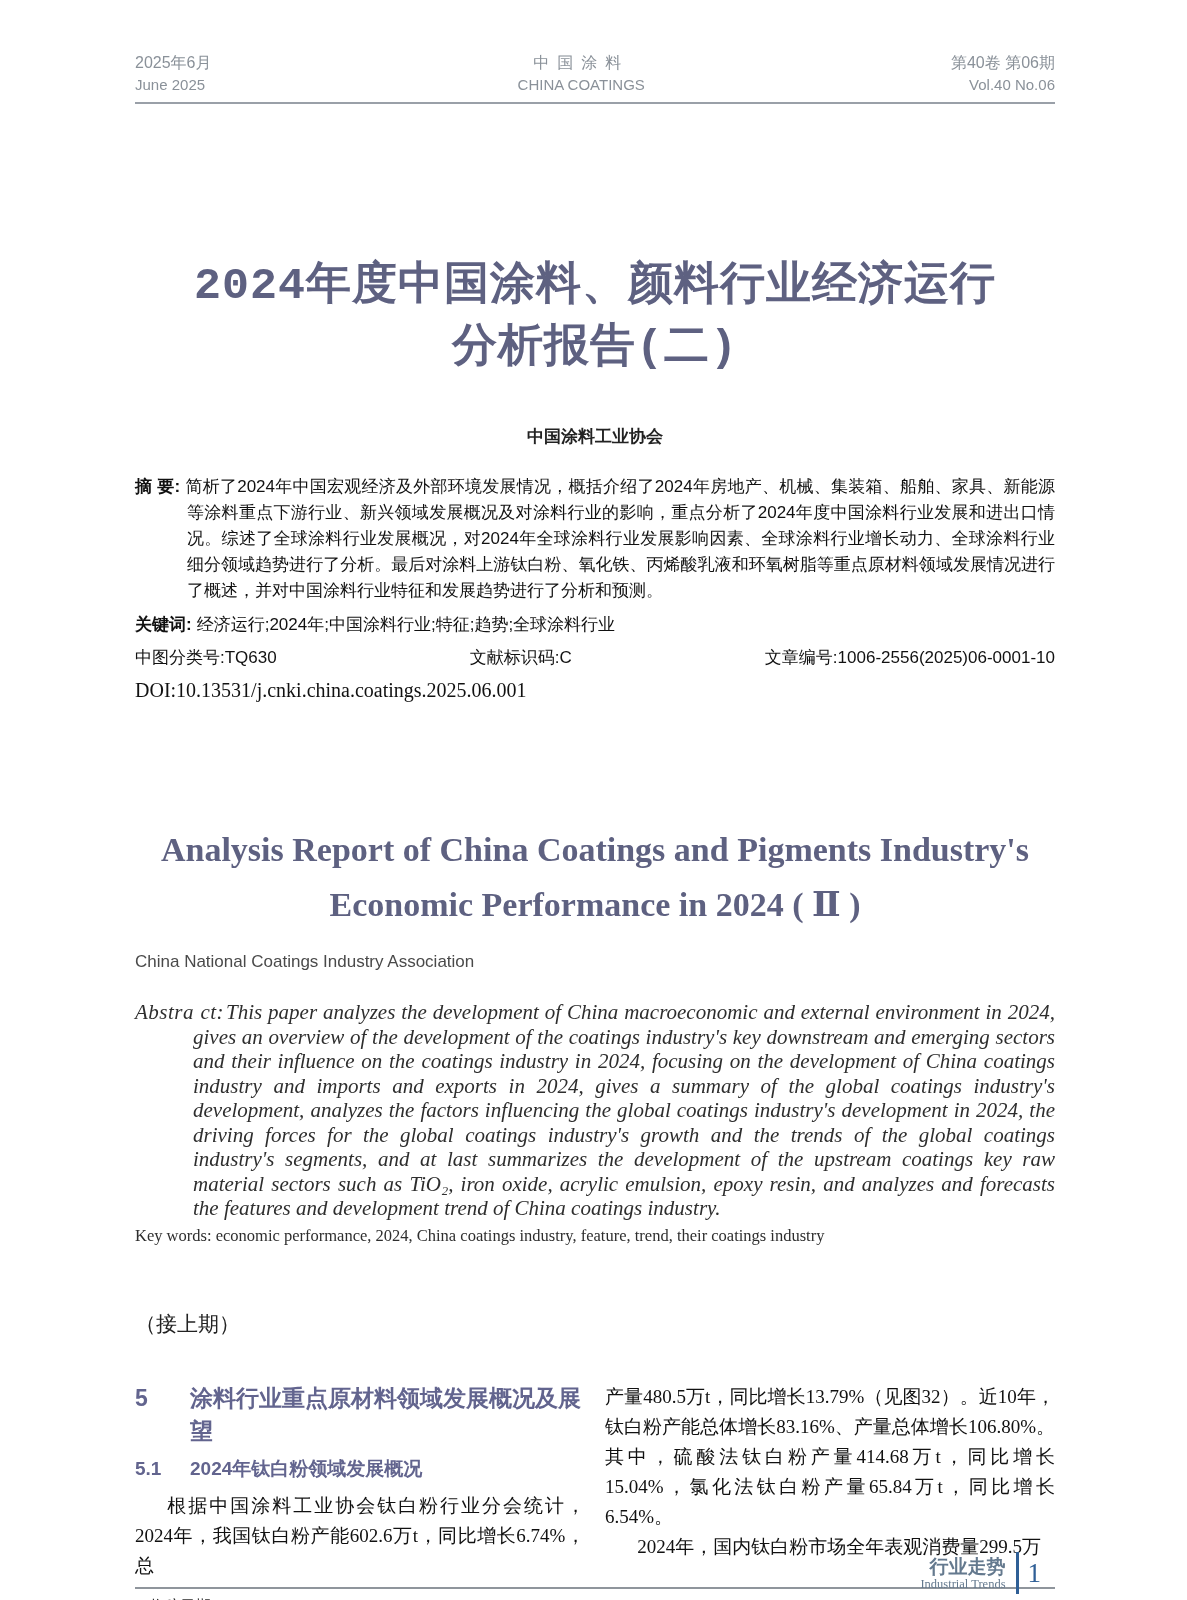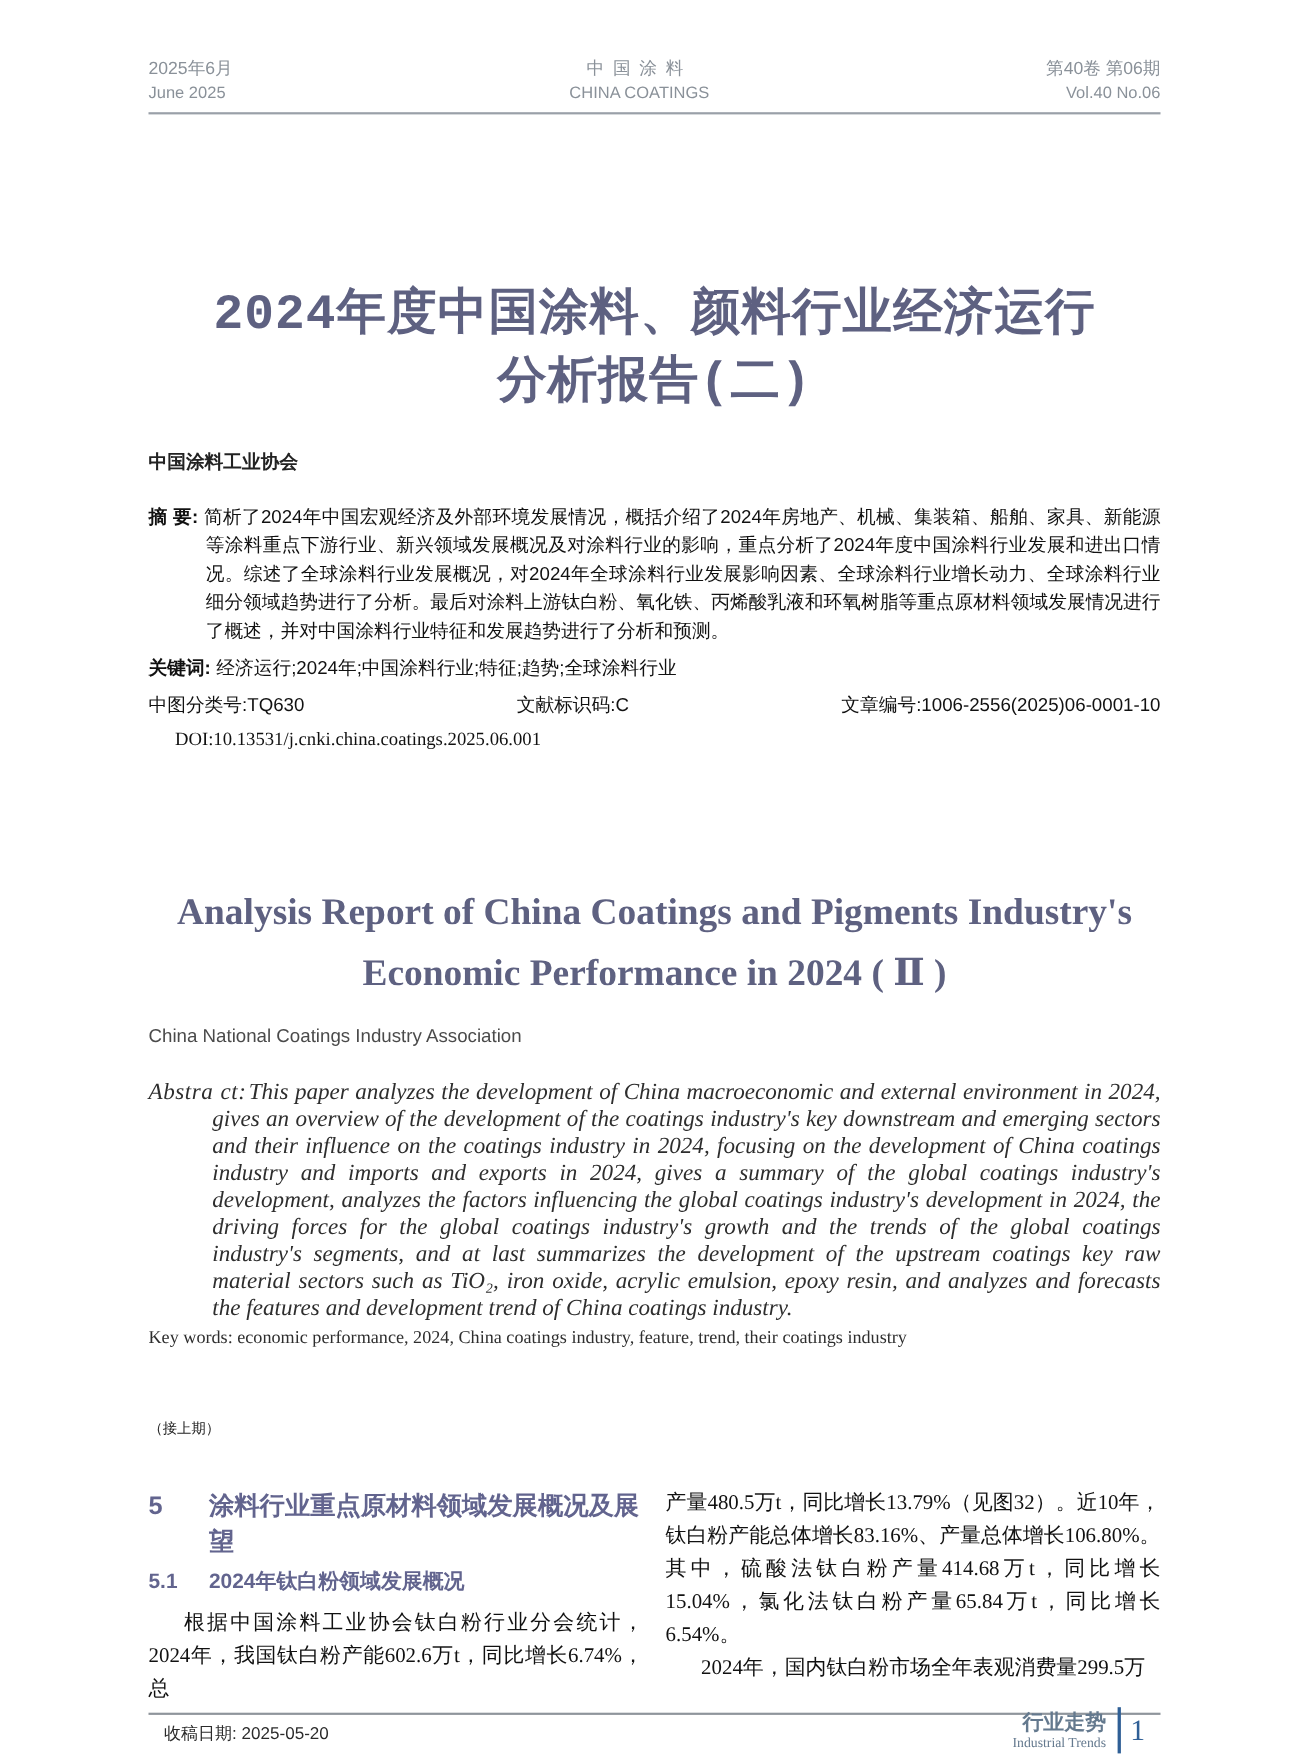--- a/index.html
+++ b/index.html
@@ -27,57 +27,57 @@
   .jh-cell .en{font-size:15px;}
   .jh-center{text-align:center;}
   .jh-center .cn{letter-spacing:8px;}
   .jh-right{text-align:right;}
   
   .title-cn{
     margin-top:152px;text-align:center;font-family:Liberation Mono, monospace;
     font-weight:bold;font-size:45px;line-height:62px;color:var(--title-purple);letter-spacing:1px;
   }
   .author-cn{
-    margin-top:28px;font-family:Liberation Sans, sans-serif;
+    margin-top:45px;text-align:center;font-family:Liberation Sans, sans-serif;
     font-weight:bold;font-size:17px;color:#222;
   }
   
   .abstract-cn{
     margin-top:26px;font-family:"Liberation Sans","DejaVu Sans",sans-serif;
     font-size:17px;line-height:26px;text-align:justify;color:#111;
     padding-left:52px;text-indent:-52px;
   }
   .hang-label{font-weight:bold;margin-right:5px;}
   .keywords-cn{
     margin-top:8px;font-family:"Liberation Sans","DejaVu Sans",sans-serif;
     font-size:17px;line-height:26px;color:#111;
   }
   .class-row{
     margin-top:8px;display:flex;justify-content:space-between;
     font-family:"Liberation Sans","DejaVu Sans",sans-serif;font-size:17px;color:#111;
   }
   .class-row b{font-weight:normal;}
-  .doi-line{margin-top:10px;font-size:17px;color:#111;margin-left:24px;}
+  .doi-line{margin-top:10px;font-size:20px;color:#111;}
   
   .title-en{
     margin-top:120px;text-align:center;font-weight:bold;font-size:34px;line-height:55px;
     color:var(--title-purple);
   }
   .author-en{
     margin-top:20px;text-align:left;font-family:"Liberation Sans","DejaVu Sans",sans-serif;
     font-size:17px;color:#4a4a4a;
   }
   .abstract-en{
     margin-top:28px;font-size:21px;line-height:24.5px;text-align:justify;color:#2e2e2e;
     padding-left:58px;text-indent:-58px;font-style:italic;
   }
   .abstract-en .hang-label{font-weight:normal;letter-spacing:0.5px;margin-right:2px;}
   .keywords-en{margin-top:3px;font-size:16.5px;line-height:24.5px;color:#2e2e2e;}
   
-  .continued{margin-top:62px;font-size:13px;color:#222;}
+  .continued{margin-top:62px;font-size:21px;color:#222;}
   .columns{margin-top:44px;display:flex;gap:20px;}
   .col{width:450px;}
   .h5{
     display:flex;font-family:"Liberation Sans","DejaVu Sans",sans-serif;font-weight:bold;
     font-size:23px;line-height:33px;color:var(--heading-purple);
   }
   .h5 .num{width:55px;flex:none;}
   .h51{
     display:flex;margin-top:7px;font-family:"Liberation Sans","DejaVu Sans",sans-serif;
     font-weight:bold;font-size:19px;line-height:28px;color:var(--heading-purple);

